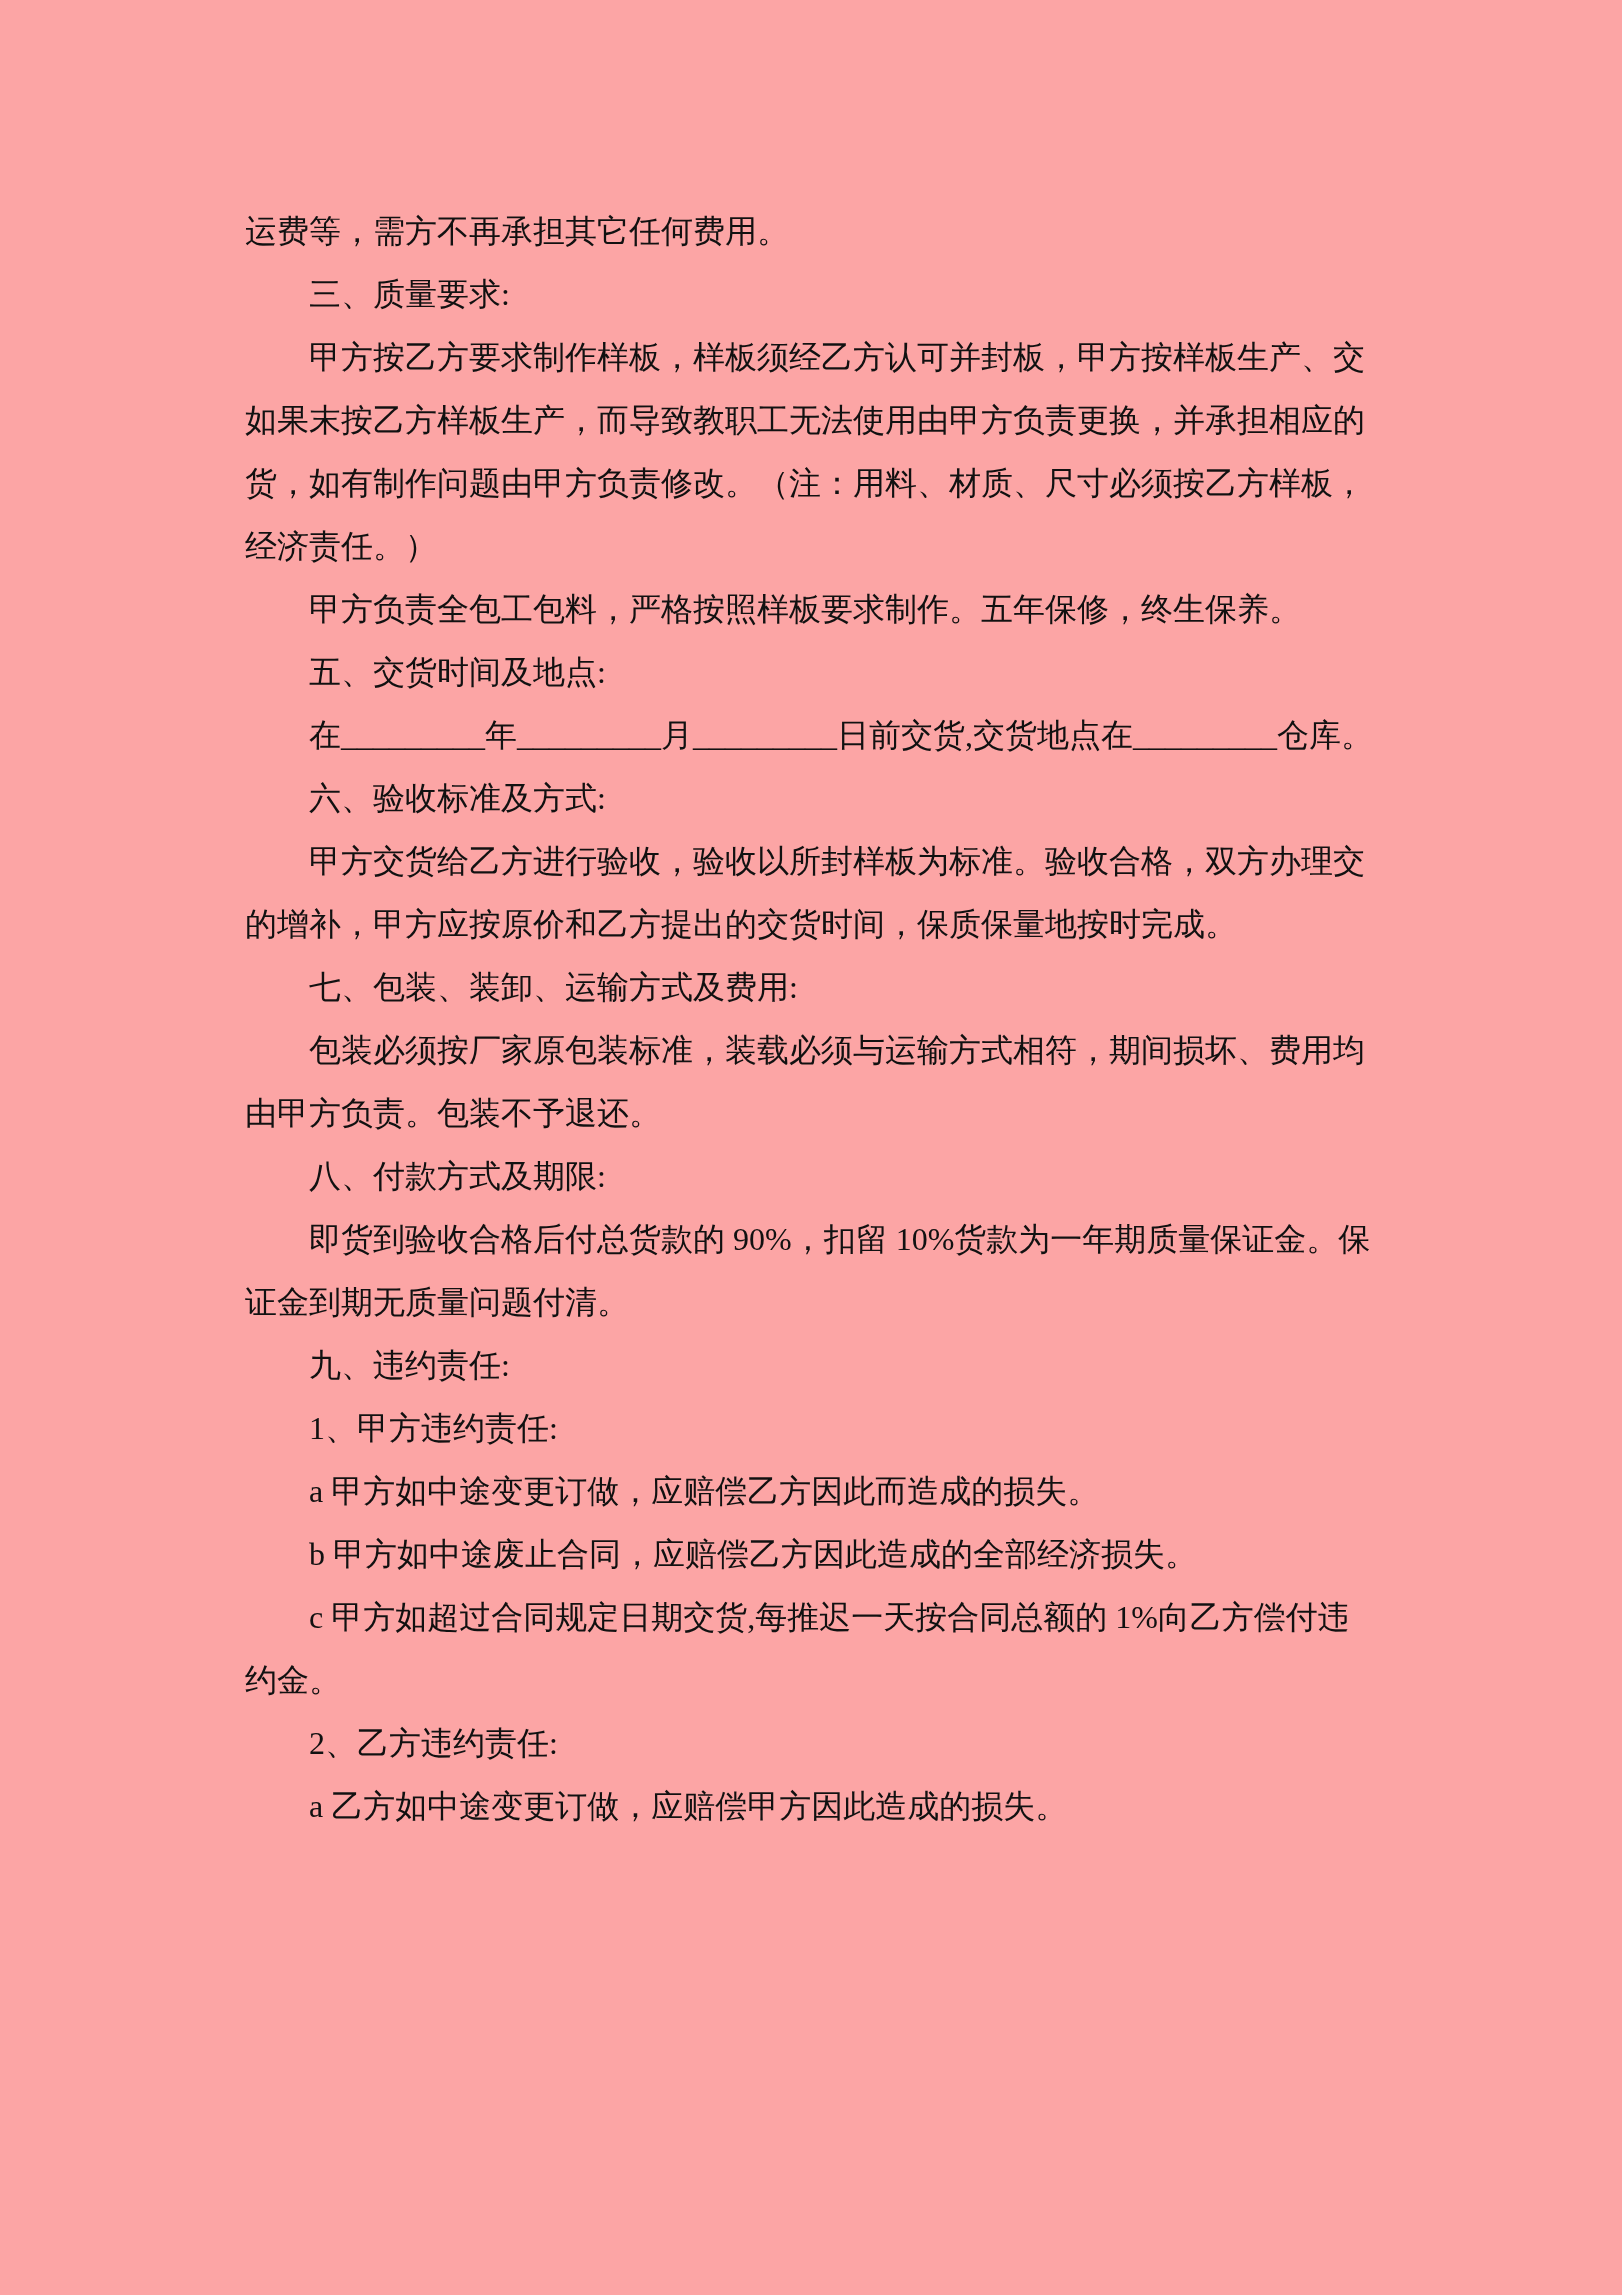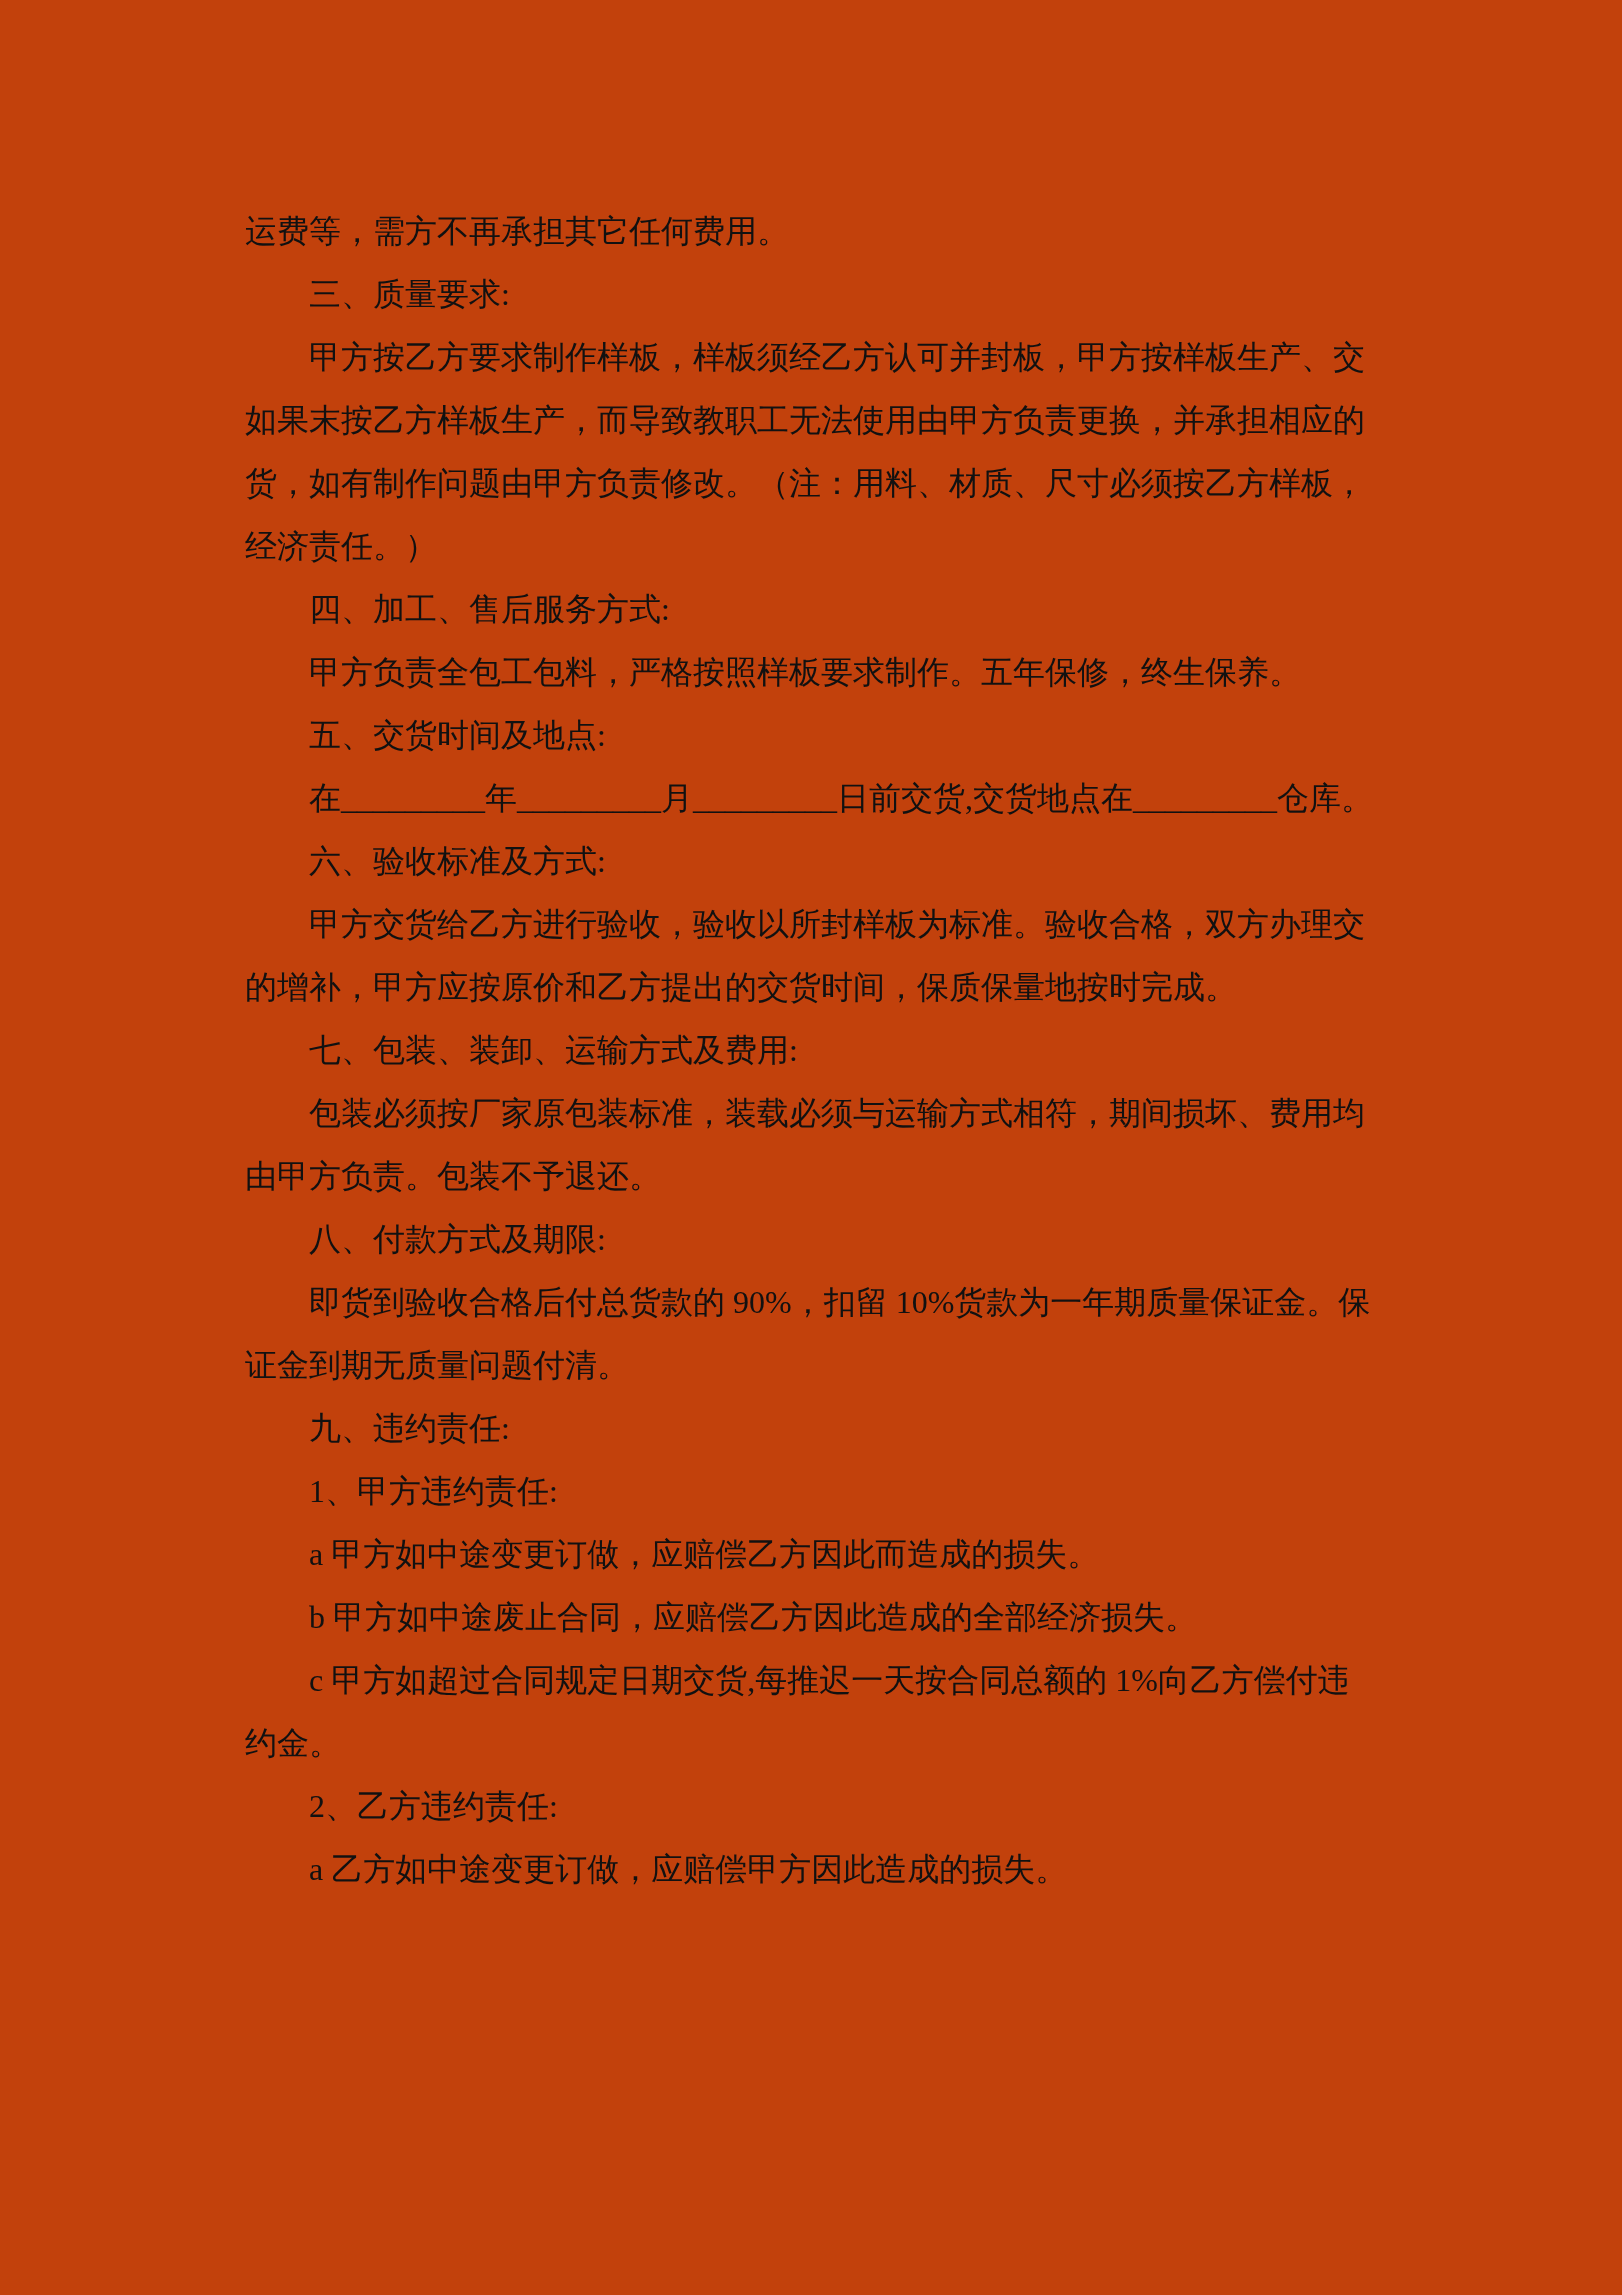--- a/index.html
+++ b/index.html
@@ -4,21 +4,21 @@
 <style>
   html, body {
     margin: 0;
     padding: 0;
     background: #f9f9f9;
   }
   .page {
     position: relative;
     width: 1623px;
     height: 2295px;
-    background: #c2410c;
+    background: #fca5a5;
     overflow: hidden;
     font-family: "Liberation Serif", "DejaVu Serif", serif;
     color: #111111;
   }
   .content {
     position: absolute;
     top: 200px;
     left: 245px;
     width: 1197px;
   }
@@ -38,21 +38,20 @@
 <body>
 
 <div class="page">
   <div class="content">
       <p class="line">运费等，需方不再承担其它任何费用。</p>
       <p class="line indent">三、质量要求:</p>
       <p class="line indent">甲方按乙方要求制作样板，样板须经乙方认可并封板，甲方按样板生产、交</p>
       <p class="line">如果末按乙方样板生产，而导致教职工无法使用由甲方负责更换，并承担相应的</p>
       <p class="line">货，如有制作问题由甲方负责修改。（注：用料、材质、尺寸必须按乙方样板，</p>
       <p class="line">经济责任。）</p>
-      <p class="line indent">四、加工、售后服务方式:</p>
       <p class="line indent">甲方负责全包工包料，严格按照样板要求制作。五年保修，终生保养。</p>
       <p class="line indent">五、交货时间及地点:</p>
       <p class="line indent">在_________年_________月_________日前交货,交货地点在_________仓库。</p>
       <p class="line indent">六、验收标准及方式:</p>
       <p class="line indent">甲方交货给乙方进行验收，验收以所封样板为标准。验收合格，双方办理交</p>
       <p class="line">的增补，甲方应按原价和乙方提出的交货时间，保质保量地按时完成。</p>
       <p class="line indent">七、包装、装卸、运输方式及费用:</p>
       <p class="line indent">包装必须按厂家原包装标准，装载必须与运输方式相符，期间损坏、费用均</p>
       <p class="line">由甲方负责。包装不予退还。</p>
       <p class="line indent">八、付款方式及期限:</p>

